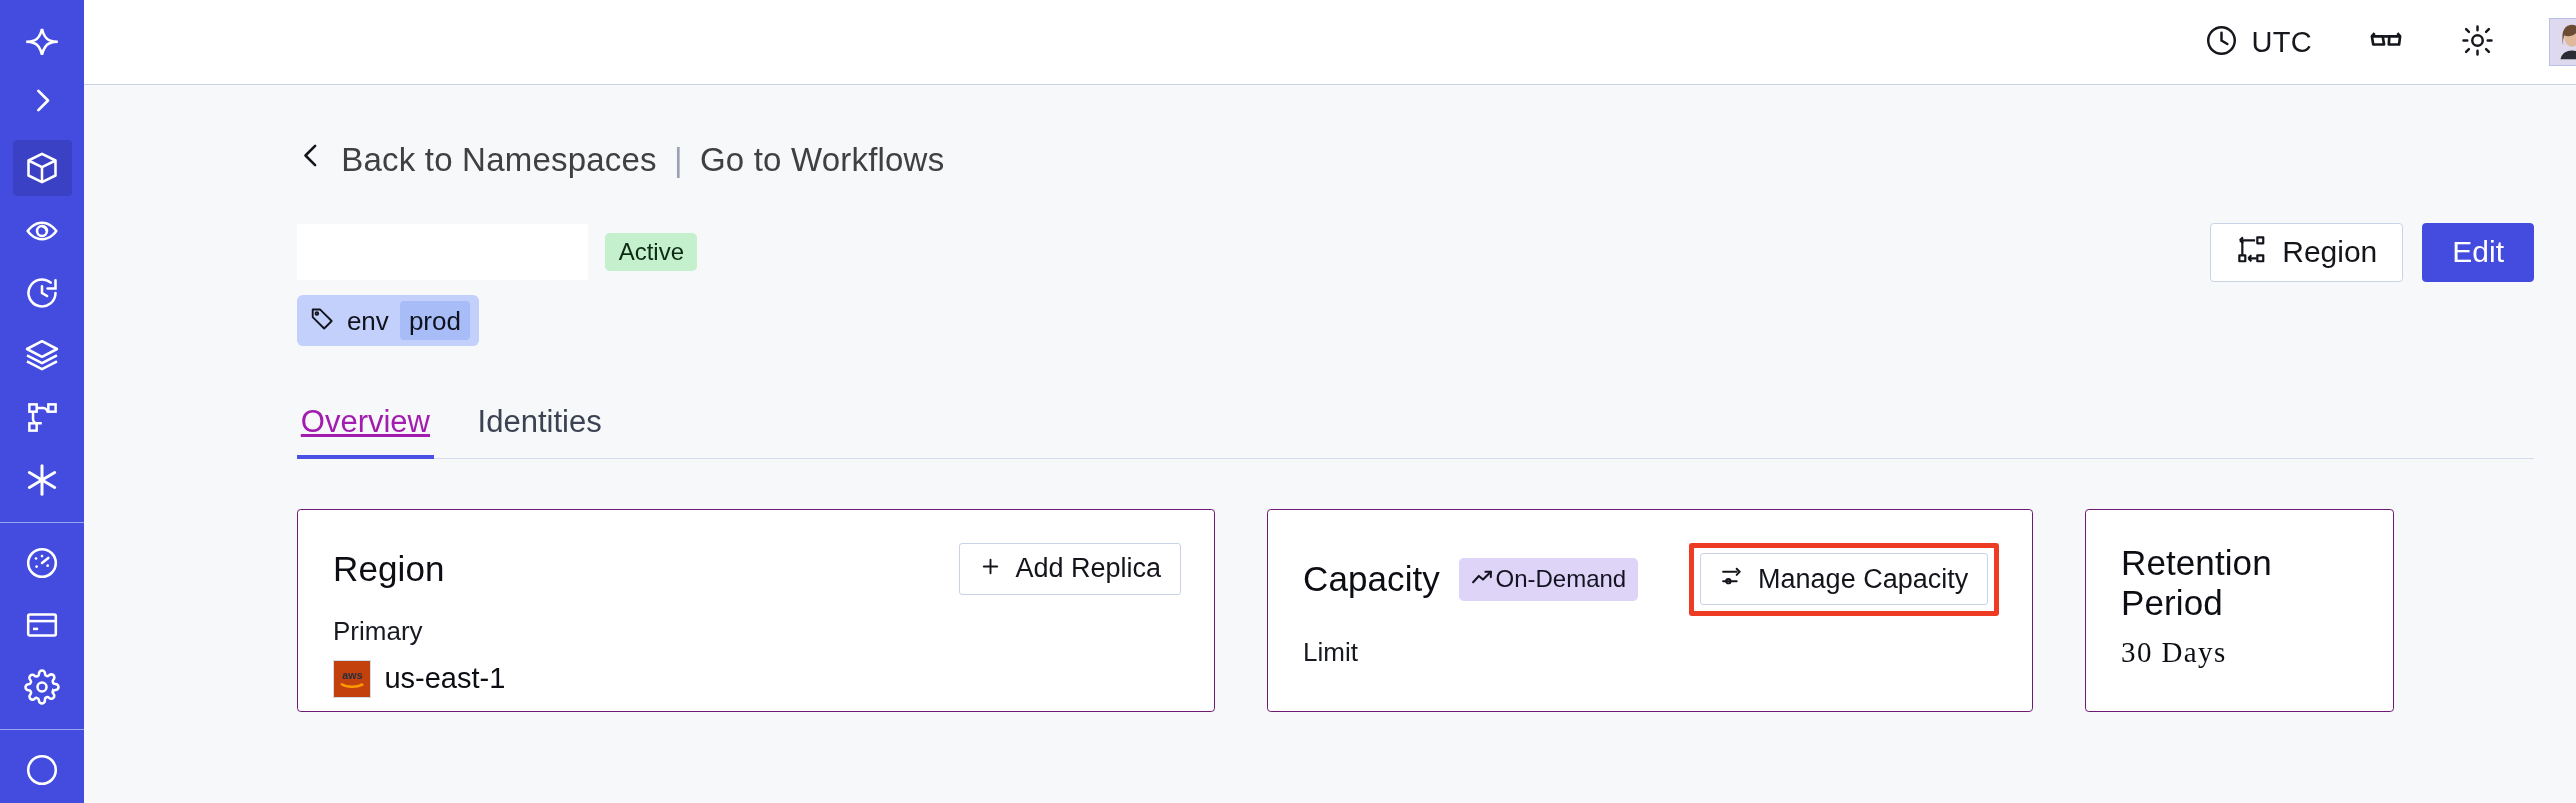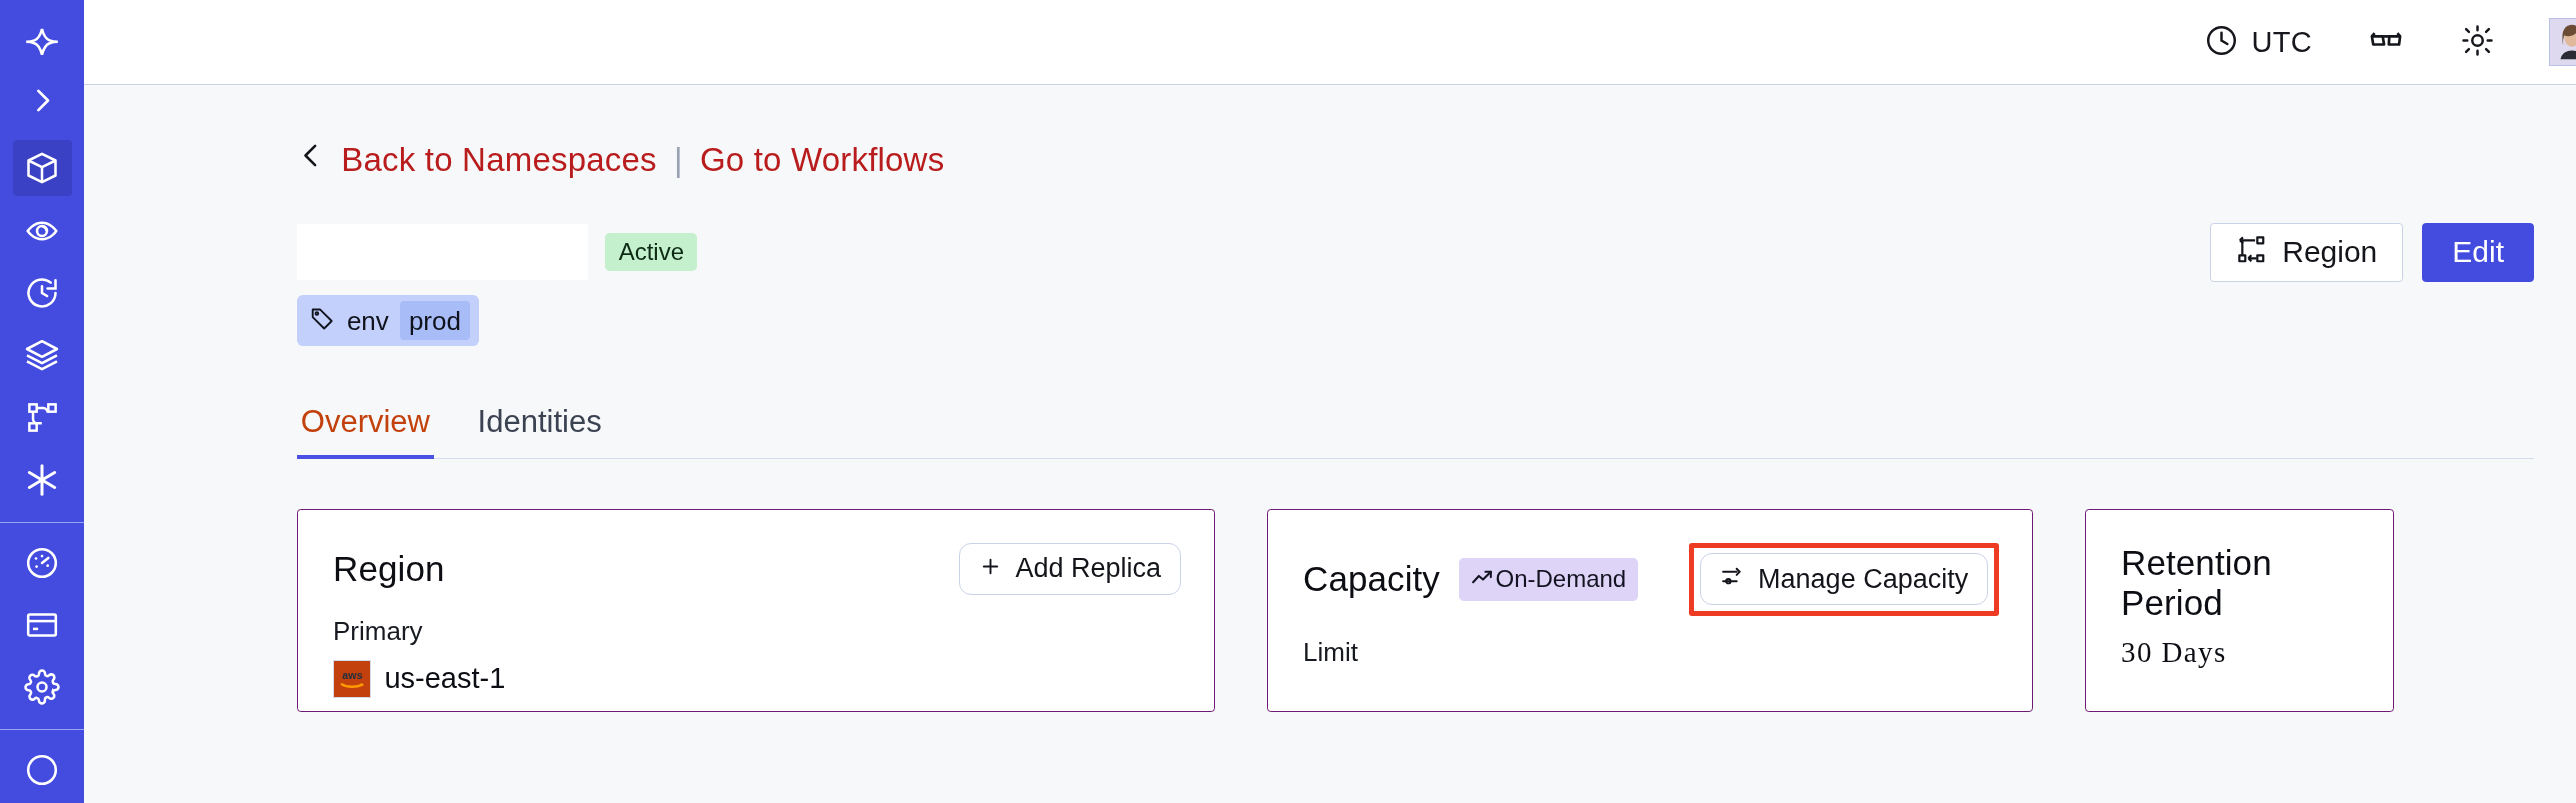--- a/index.html
+++ b/index.html
@@ -66,21 +66,21 @@
     background: #f7f8fa;
     padding: 0 0 0 0;
     overflow: hidden;
   }
   .inner { padding: 54px 96px 0 213px; }
 
   .breadcrumb {
     display: flex; align-items: center; gap: 15.3px;
     font-size: 33px; color: #13151b; letter-spacing: 0.2px;
   }
-  .bc-link { color:#b91c1c; }
+  .bc-link { color:#404040; }
   .bc-sep { color:#9aa2b4; font-weight: 300; padding: 0 1.9px;}
 
   .title-row {
     display: flex; align-items: center;
     margin-top: 44px;
     height: 56px;
   }
   .title-redacted {
     width: 291px; height: 56px;
     background: #ffffff;
@@ -127,21 +127,21 @@
     margin-top: 58px;
     display: flex; align-items: flex-end; gap: 40px;
     border-bottom: 1px solid #d5dced;
     width: 2237px;
   }
   .tab {
     font-size: 31px; color: #3b4252;
     padding: 0 3.8px 17.3px 3.8px;
     position: relative;
   }
-  .tab.active { color: #c2410c; }
+  .tab.active { color: #a21caf; text-decoration: underline; }
   .tab.active::after {
     content: ""; position: absolute; left: 0; right: 0; bottom: -1.9px;
     height: 4.8px; background: #4b52e3;
   }
 
   .cards {
     margin-top: 50px;
     display: flex; gap: 52px;
   }
   .card {
@@ -162,21 +162,21 @@
     display: flex; align-items: center; gap: 0;
     background: #ddd4f7; color: #141322;
     font-size: 24px; padding: 6.7px 11.5px; border-radius: 4.8px;
     margin-left: 19px; line-height: 1;
   }
   .card-head-action { margin-left: auto; display:flex; align-items:center; }
   .btn-sm {
     display: flex; align-items: center; gap: 13.4px;
     font-size: 27px; color: #13151b;
     background: #ffffff; border: 1px solid #c9d2e6;
-    border-radius: 12px;
+    border-radius: 3px;
     height: 52px; padding: 0 19px; line-height: 1;
   }
   .hl-box {
     border: 5.8px solid #ee3b24;
     padding: 5.8px;
     border-radius: 2.9px;
   }
   .sub-label { font-size: 26px; color: #171a21; margin-top: 21px; }
   .sub-value {
     font-size: 29px; color: #0c0e14;

